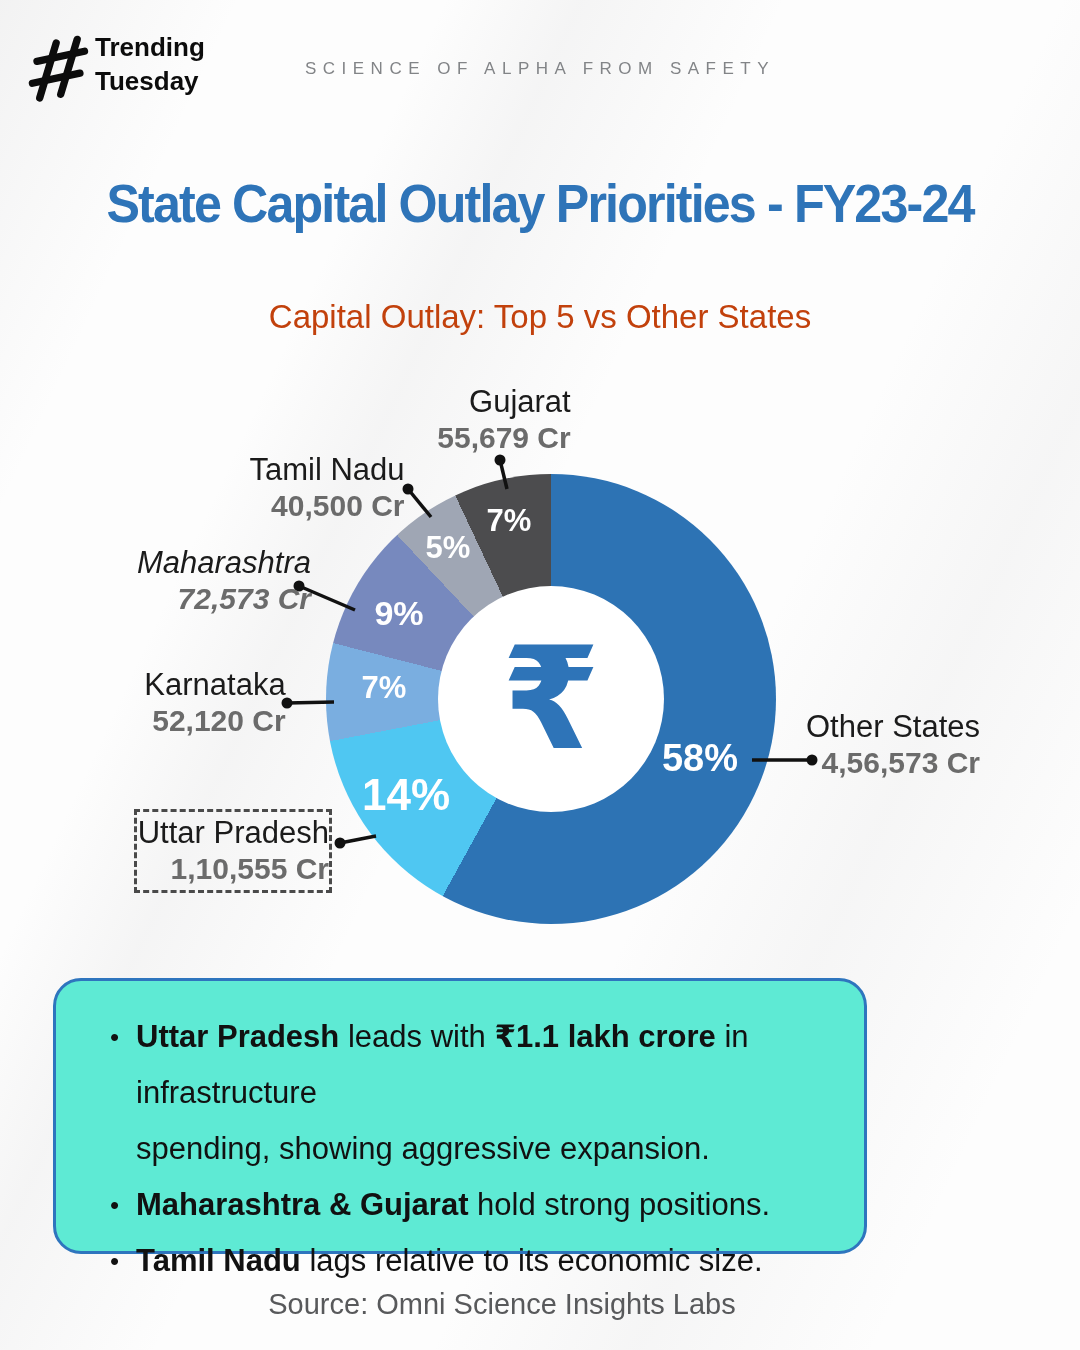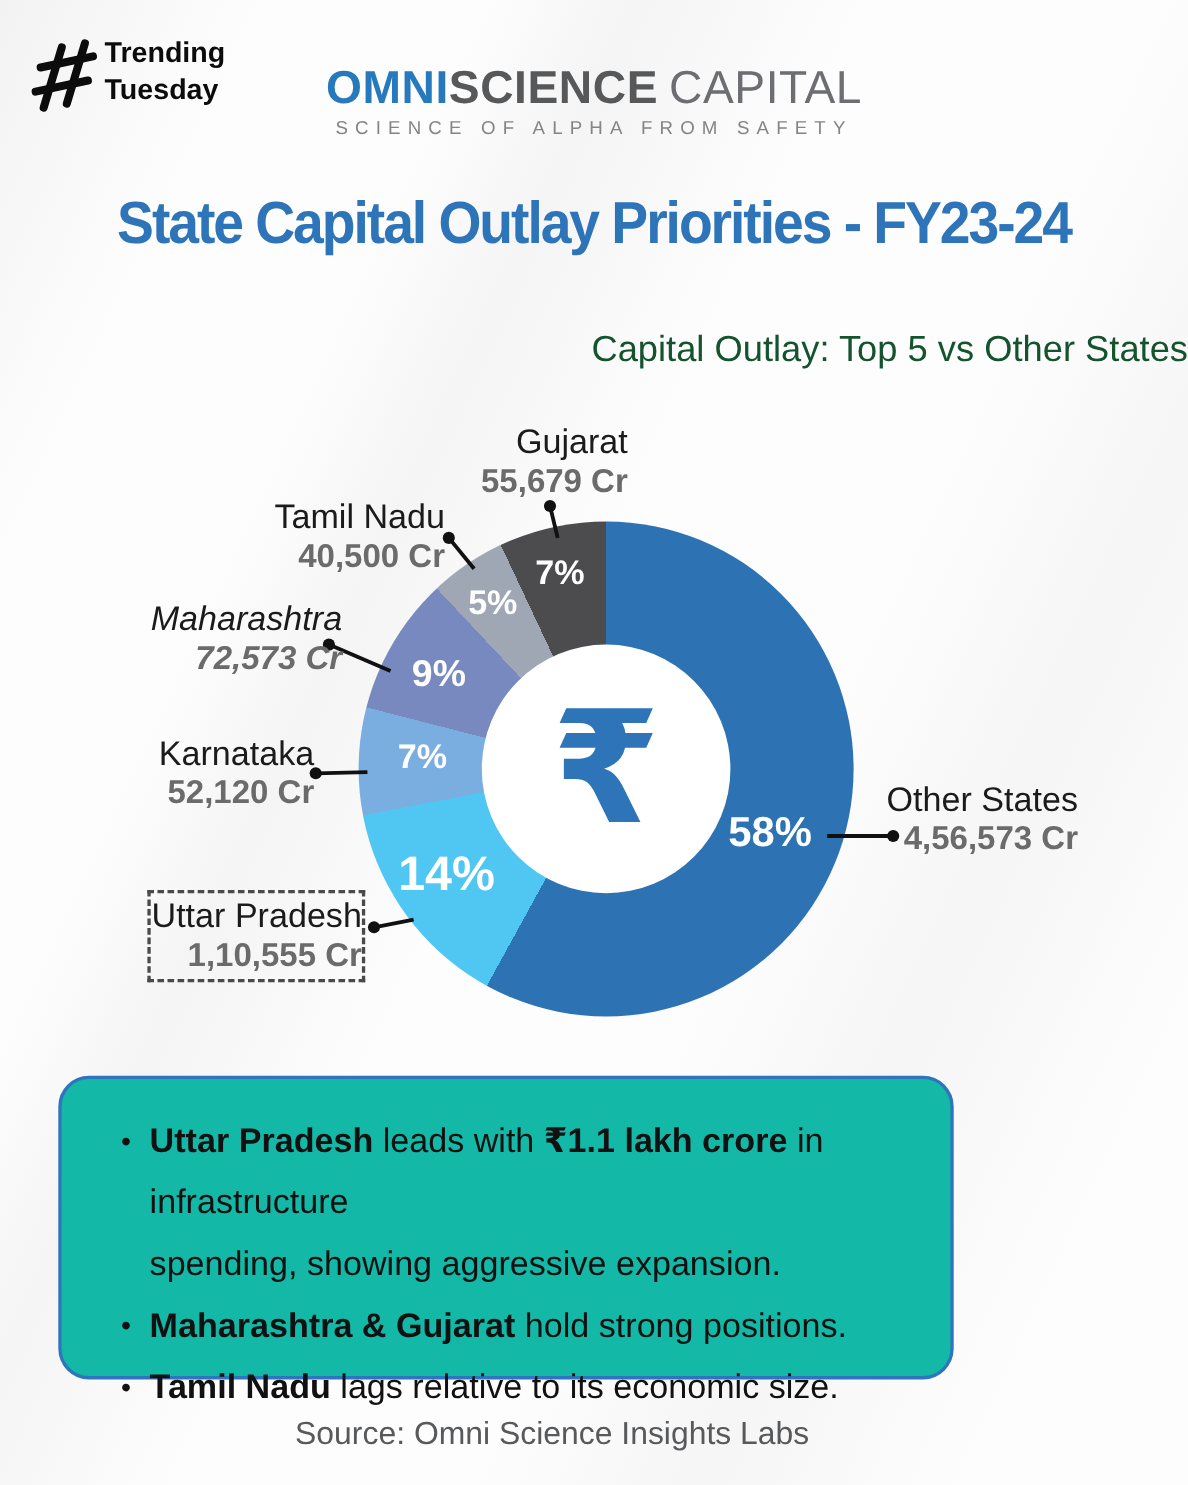--- a/index.html
+++ b/index.html
@@ -26,22 +26,22 @@
   .logo { position:absolute; left:50%; top:56px; transform:translateX(-50%); text-align:center; white-space:nowrap; }
   .logo-main { font-size:42px; font-weight:700; letter-spacing:0.5px; }
   .logo-part1 { color:#2779BD; }
   .logo-part2 { color:#57585A; }
   .logo-part3 { color:#6D6E71; font-weight:400; margin-left:10px; }
   .logo-tagline { margin-top:3px; font-size:17px; letter-spacing:6.5px; color:#828487; font-weight:400; }
 
   
   .title { position:absolute; left:0; top:172px; width:1080px; text-align:center;
     font-size:54px; font-weight:700; letter-spacing:-2px; color:#2E74B8; transform:scaleX(0.93); }
-  .subtitle { position:absolute; left:0; top:298px; width:1080px; text-align:right;
-    font-size:33px; color:#14532d; }
+  .subtitle { position:absolute; left:0; top:298px; width:1080px; text-align:center;
+    font-size:33px; color:#c2410c; }
 
   
   .donut { position:absolute; left:326px; top:474px; width:450px; height:450px; border-radius:50%; }
   .donut-hole { position:absolute; left:438px; top:586px; width:226px; height:226px;
     border-radius:50%; background:#ffffff; display:flex; align-items:center; justify-content:center; }
   .rupee { font-family:"DejaVu Sans",sans-serif; font-size:142px; font-weight:700; color:#2E74B8; line-height:1; }
 
   .pct { position:absolute; transform:translate(-50%,-50%); color:#ffffff; font-weight:700; white-space:nowrap; }
   .pct-other { left:700px; top:758px; font-size:38px; }
   .pct-up    { left:406px; top:795px; font-size:44px; }
@@ -60,21 +60,21 @@
   .co-other   { left:893px; top:709px; }
   .co-up { left:134px; top:809px; transform:none; width:198px; height:84px;
     border:3px dashed #4a4a4a; display:flex; flex-direction:column; justify-content:center; }
 
   .leader-overlay { position:absolute; inset:0; pointer-events:none; }
   .leader-overlay line { stroke:#111; stroke-width:3.5; }
   .leader-overlay circle { fill:#111; }
 
   
   .insight-box { position:absolute; left:53px; top:978px; width:814px; height:276px;
-    background:#14b8a6; border:3px solid #2E75BE; border-radius:28px; padding:28px 40px 0 54px; }
+    background:#5eead4; border:3px solid #2E75BE; border-radius:28px; padding:28px 40px 0 54px; }
   .insight-box ul { list-style:none; }
   .insight-box li { position:relative; padding-left:26px; font-size:31px; color:#111;
     line-height:56px; white-space:pre-wrap; }
   .insight-box li::before { content:"\2022"; position:absolute; left:0; top:0; font-size:26px; color:#111; }
 
   .source { position:absolute; left:0; top:1288px; width:1004px; text-align:center;
     font-size:29px; color:#58595B; }
 </style>
 </head>
 <body>
@@ -88,21 +88,20 @@
     <path d="M33 8 L15 68"></path>
     <path d="M56 4 L38 64"></path>
   </g>
 </svg>
 <div class="badge">
   <div>Trending</div>
   <div>Tuesday</div>
 </div>
 
 <div class="logo">
-  <div class="logo-main"><span class="logo-part1">OMNI</span><span class="logo-part2">SCIENCE</span><span class="logo-part3">CAPITAL</span></div>
   <div class="logo-tagline">SCIENCE OF ALPHA FROM SAFETY</div>
 </div>
 
 <div class="title">State Capital Outlay Priorities - FY23-24</div>
 <div class="subtitle">Capital Outlay: Top 5 vs Other States</div>
 
 <div class="donut" style="background: conic-gradient(rgb(45, 115, 180) 0deg, rgb(45, 115, 180) 208.8deg, rgb(79, 199, 242) 208.8deg, rgb(79, 199, 242) 259.2deg, rgb(122, 174, 224) 259.2deg, rgb(122, 174, 224) 284.4deg, rgb(119, 137, 190) 284.4deg, rgb(119, 137, 190) 316.8deg, rgb(159, 166, 180) 316.8deg, rgb(159, 166, 180) 334.8deg, rgb(76, 76, 78) 334.8deg, rgb(76, 76, 78) 360deg);"></div>
 <div class="donut-hole">
   <span class="rupee">₹</span>
 </div>

